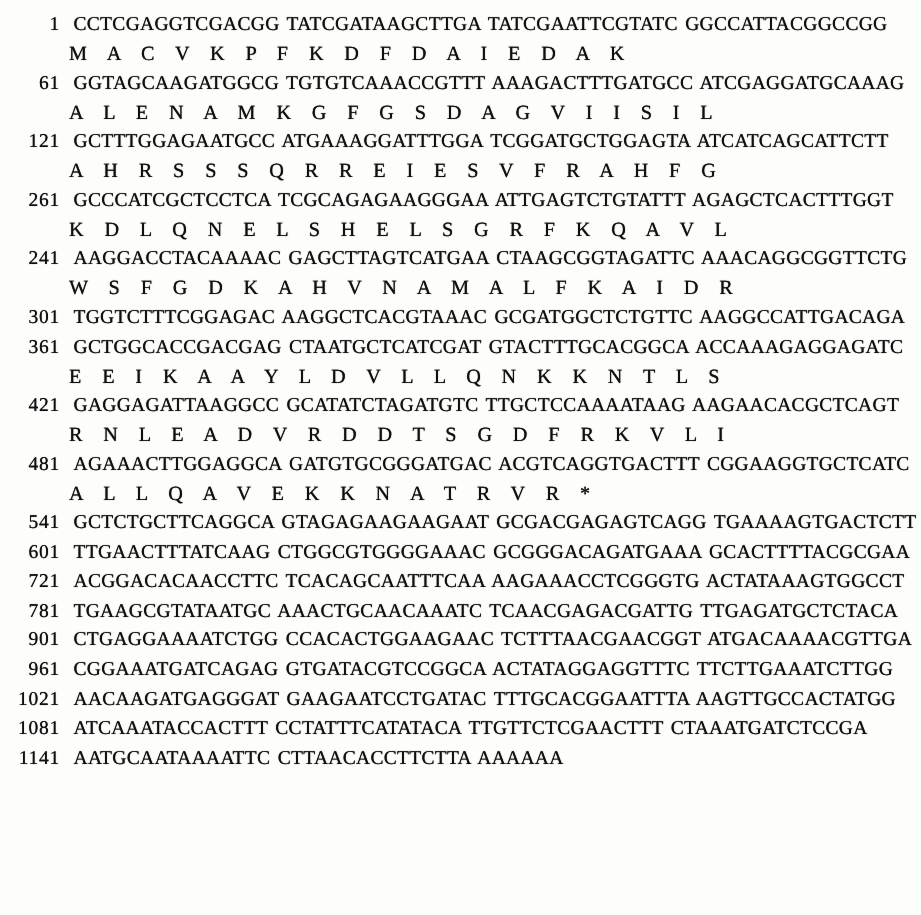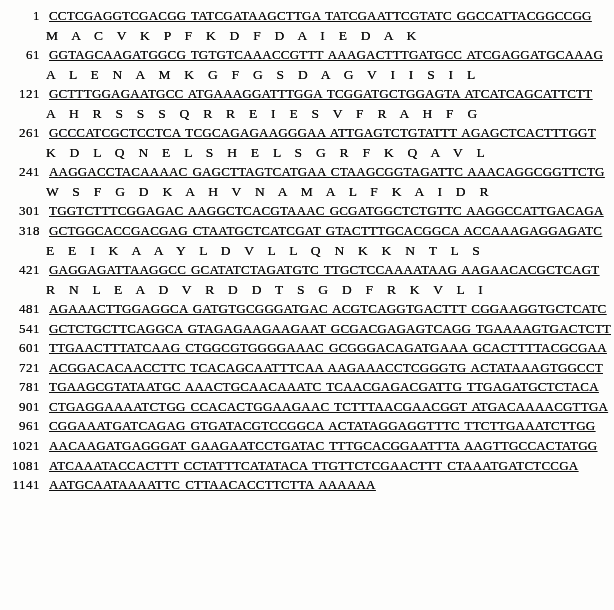--- a/index.html
+++ b/index.html
@@ -33,21 +33,20 @@
     font-size: 13px;
     letter-spacing: 0.5px;
     text-shadow: 0 0 0.5px currentColor;
   }
   .seq {
     margin-left: 9px;
     font-size: 13px;
     letter-spacing: 0.2px;
     word-spacing: 1.5px;
     text-shadow: 0 0 0.6px currentColor;
-    text-decoration: underline;
   }
   .aa {
     margin-left: 6px;
     font-size: 13.5px;
     letter-spacing: 3px;
     word-spacing: 4.5px;
     text-shadow: 0 0 0.6px currentColor;
   }
 </style>
 </head>
@@ -112,21 +111,21 @@
 
   <div>
     <div class="row">
       <span class="num">301</span>
       <span class="seq">TGGTCTTTCGGAGAC AAGGCTCACGTAAAC GCGATGGCTCTGTTC AAGGCCATTGACAGA</span>
     </div>
   </div>
 
   <div>
     <div class="row">
-      <span class="num">318</span>
+      <span class="num">361</span>
       <span class="seq">GCTGGCACCGACGAG CTAATGCTCATCGAT GTACTTTGCACGGCA ACCAAAGAGGAGATC</span>
     </div>
     <div class="row aa-line">
       <span class="num"></span>
       <span class="aa">E E I K A A Y L D V L L Q N K K N T L S</span>
     </div>
   </div>
 
   <div>
     <div class="row">
@@ -137,20 +136,24 @@
       <span class="num"></span>
       <span class="aa">R N L E A D V R D D T S G D F R K V L I</span>
     </div>
   </div>
 
   <div>
     <div class="row">
       <span class="num">481</span>
       <span class="seq">AGAAACTTGGAGGCA GATGTGCGGGATGAC ACGTCAGGTGACTTT CGGAAGGTGCTCATC</span>
     </div>
+    <div class="row aa-line">
+      <span class="num"></span>
+      <span class="aa">A L L Q A V E K K N A T R V R *</span>
+    </div>
   </div>
 
   <div>
     <div class="row">
       <span class="num">541</span>
       <span class="seq">GCTCTGCTTCAGGCA GTAGAGAAGAAGAAT GCGACGAGAGTCAGG TGAAAAGTGACTCTT</span>
     </div>
 
   </div>
 

